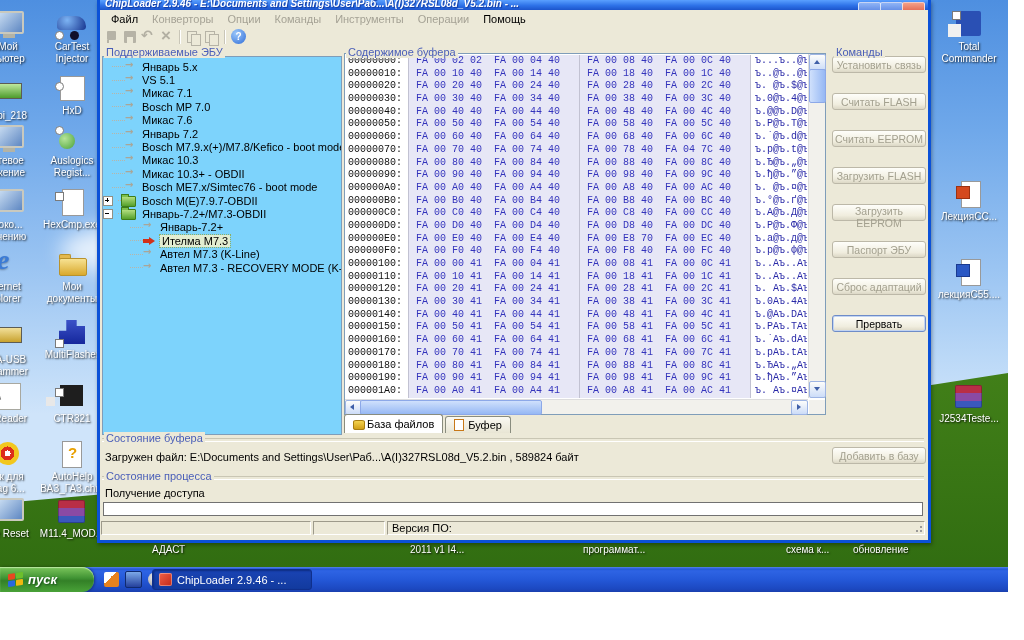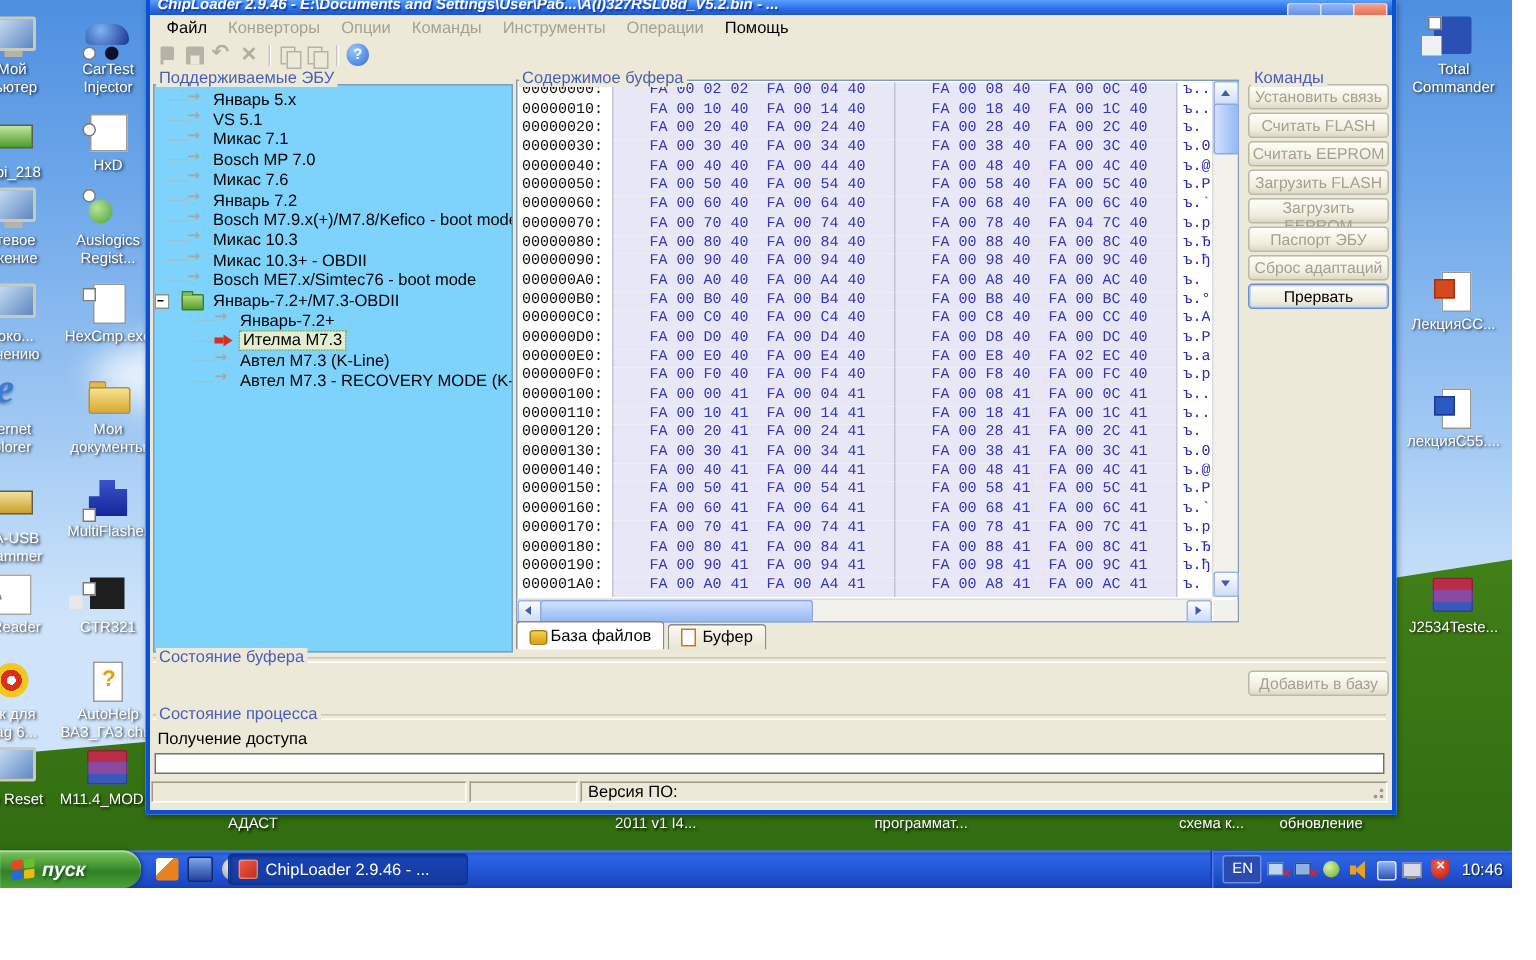--- a/index.html
+++ b/index.html
@@ -122,21 +122,21 @@
   .ic-sel{width:13px;height:8px}
   .ic-sel::before{content:"";position:absolute;left:0;top:2px;width:6px;height:4px;background:#D23018}
   .ic-sel::after{content:"";position:absolute;left:6px;top:0;border-top:4px solid transparent;border-bottom:4px solid transparent;border-left:6px solid #D23018}
   .tlbl{padding:0 2px}
   .tlbl.sel{background:#E3EDD0;outline:1px dotted #8FAF62}
   
   .hexbox{position:absolute;left:244px;top:43px;width:480px;height:360px;background:#fff;border:1px solid #7F9DB9}
   .hexrows{position:absolute;left:0;top:0;width:462px;height:345px;overflow:hidden;padding-top:1px}
   .hexrow{display:flex;height:12.7px;line-height:12.7px;font-family:Liberation Mono, monospace;font-size:10px;white-space:pre}
   .ha{width:60px;padding-left:3px;color:#111;flex:none}
-  .hx{width:163px;flex:none;background:#E7E7F6;color:#3434BC;padding-left:24px;border-left:1px solid #C2C2D2}
+  .hx{width:163px;flex:none;background:#E7E7F6;color:#3434BC;padding-left:7px;border-left:1px solid #C2C2D2}
   .ht{flex:1;color:#2A2AA8;padding-left:4px;border-left:1px solid #C2C2D2;overflow:hidden}
   .vs{position:absolute;right:0;top:0;width:16px;height:344px;background:#F2F1EC;border-left:1px solid #DDD}
   .sa{position:absolute;left:0;width:15px;height:15px;background:linear-gradient(#FDFDFB,#CCDCF8);
       border:1px solid #9DB4E4;border-radius:2px}
   .sa::after{content:"";position:absolute;left:4px;border-left:3px solid transparent;border-right:3px solid transparent}
   .sa.up{top:0}.sa.up::after{top:5px;border-bottom:4px solid #3F5FA8}
   .sa.dn{bottom:0}.sa.dn::after{top:5px;border-top:4px solid #3F5FA8}
   .vthumb{position:absolute;left:0;top:15px;width:15px;height:32px;border:1px solid #8CA8E8;border-radius:2px;
       background:linear-gradient(90deg,#CFE0FC,#96B8F4)}
   .hs{position:absolute;left:0;bottom:0;width:463px;height:14px;background:#F2F1EC;border-top:1px solid #DDD}
@@ -150,21 +150,21 @@
   .corner{position:absolute;right:0;bottom:0;width:16px;height:14px;background:#F2F1EC}
   
   .tabs{position:absolute;left:244px;top:404px;height:19px;display:flex;align-items:flex-end}
   .tab{display:flex;align-items:center;gap:4px;height:16px;padding:0 8px;margin-right:2px;font-size:11px;
       border:1px solid #898C7E;border-bottom:none;border-radius:3px 3px 0 0;background:linear-gradient(#FAF9F3,#E8E5D4)}
   .tab.active{height:18px;background:#fff}
   .ic-db{width:10px;height:10px;position:relative}
   .ic-db::before{content:"";position:absolute;left:0;top:1px;width:10px;height:8px;background:linear-gradient(#F4D34E,#D2A018);border-radius:3px/2px;border:1px solid #A87E10}
   .ic-page{width:8px;height:10px;background:#fff;border:1px solid #C87818;position:relative}
   
-  .cmds{position:absolute;left:732px;top:46px;width:94px;display:flex;flex-direction:column;gap:2px}
+  .cmds{position:absolute;left:732px;top:46px;width:94px;display:flex;flex-direction:column;gap:20px}
   .cbtn{width:94px;height:17px;font-size:10.5px;font-family:"Liberation Sans",sans-serif;border-radius:3px;
       background:linear-gradient(#FEFEFA,#F0EDDE 70%,#DCD8C6);padding:0}
   .cbtn.dis{border:1px solid #BCB8A8;color:#A3A08F}
   .cbtn.en{border:1px solid #6E8CC8;box-shadow:inset 0 0 0 1px #C2D4F2;color:#000}
   .sep{position:absolute;left:2px;width:822px;height:2px;border-top:1px solid #C9C6B4;border-bottom:1px solid #fff;z-index:1}
   .stxt{position:absolute;font-size:11px;color:#000}
   .addbtn{position:absolute;left:732px;top:437px}
   .pbar{position:absolute;left:3px;top:492px;width:818px;height:12px;border:1px solid #717171;background:#fff}
   .statusbar{position:absolute;left:1px;top:511px;width:824px;height:16px;display:flex;gap:2px}
   .sp{border:1px solid;border-color:#9D9A8B #FFF #FFF #9D9A8B;background:#ECE9D8;height:14px;box-sizing:border-box;
@@ -438,20 +438,26 @@
               <span class="tlbl">Микас 10.3+ - OBDII</span>
             </div>
 
             <div class="trow r-item">
 
               <span class="dots"></span>
               <span class="ic ic-node"></span>
               <span class="tlbl">Bosch ME7.x/Simtec76 - boot mode</span>
             </div>
 
+            <div class="trow r-folder">
+              <span class="exp on plus"></span>
+              <span class="dots"></span>
+              <span class="ic ic-folder"></span>
+              <span class="tlbl">Bosch M(E)7.9.7-OBDII</span>
+            </div>
 
             <div class="trow r-folder">
               <span class="exp on minus"></span>
               <span class="dots"></span>
               <span class="ic ic-folder"></span>
               <span class="tlbl">Январь-7.2+/М7.3-OBDII</span>
             </div>
 
             <div class="trow r-child">
 
@@ -581,21 +587,21 @@
               <div class="hexrow">
                 <span class="ha">000000D0:</span>
                 <span class="hx">FA 00 D0 40  FA 00 D4 40</span>
                 <span class="hx">FA 00 D8 40  FA 00 DC 40</span>
                 <span class="ht">ъ.Р@ъ.Ф@ъ.Ш@</span>
               </div>
 
               <div class="hexrow">
                 <span class="ha">000000E0:</span>
                 <span class="hx">FA 00 E0 40  FA 00 E4 40</span>
-                <span class="hx">FA 00 E8 40  FA 02 EC 40</span>
+                <span class="hx">FA 00 E8 70  FA 00 EC 40</span>
                 <span class="ht">ъ.а@ъ.д@ъ.и@</span>
               </div>
 
               <div class="hexrow">
                 <span class="ha">000000F0:</span>
                 <span class="hx">FA 00 F0 40  FA 00 F4 40</span>
                 <span class="hx">FA 00 F8 40  FA 00 FC 40</span>
                 <span class="ht">ъ.р@ъ.ф@ъ.ш@</span>
               </div>
 
@@ -708,20 +714,21 @@
             <button class="cbtn dis">Считать EEPROM</button>
             <button class="cbtn dis">Загрузить FLASH</button>
             <button class="cbtn dis">Загрузить EEPROM</button>
             <button class="cbtn dis">Паспорт ЭБУ</button>
             <button class="cbtn dis">Сброс адаптаций</button>
             <button class="cbtn en">Прервать</button>
         </div>
 
         <div class="sep" style="top:428px"></div>
         <span class="gcap" style="left:4px;top:422px">Состояние буфера</span>
+        <span class="stxt" style="left:5px;top:441px">Загружен файл: E:\Documents and Settings\User\Раб...\А(I)327RSL08d_V5.2.bin , 589824 байт</span>
         <button class="cbtn dis addbtn">Добавить в базу</button>
 
         <div class="sep" style="top:466px"></div>
         <span class="gcap" style="left:4px;top:460px">Состояние процесса</span>
         <span class="stxt" style="left:5px;top:477px">Получение доступа</span>
         <div class="pbar"></div>
 
         <div class="statusbar">
           <div class="sp sp1"></div>
           <div class="sp sp2"></div>
@@ -746,26 +753,15 @@
       <div class="ql">
         <span class="qli ql1"></span>
         <span class="qli ql2"></span>
         <span class="qli ql3"></span>
         <span class="qlchev">»</span>
       </div>
       <div class="taskbtn">
         <span class="task-ic"></span>
         <span>ChipLoader 2.9.46 - ...</span>
       </div>
-      <div class="tray">
-        <span class="lang">EN</span>
-        <span class="tri tr-net"></span>
-        <span class="tri tr-net2"></span>
-        <span class="tri tr-green"></span>
-        <span class="tri tr-vol"></span>
-        <span class="tri tr-blue"></span>
-        <span class="tri tr-mon"></span>
-        <span class="tri tr-shield"></span>
-        <span class="clock">10:46</span>
-      </div>
     </div>
   </div>
 </div>
 
 </body></html>

